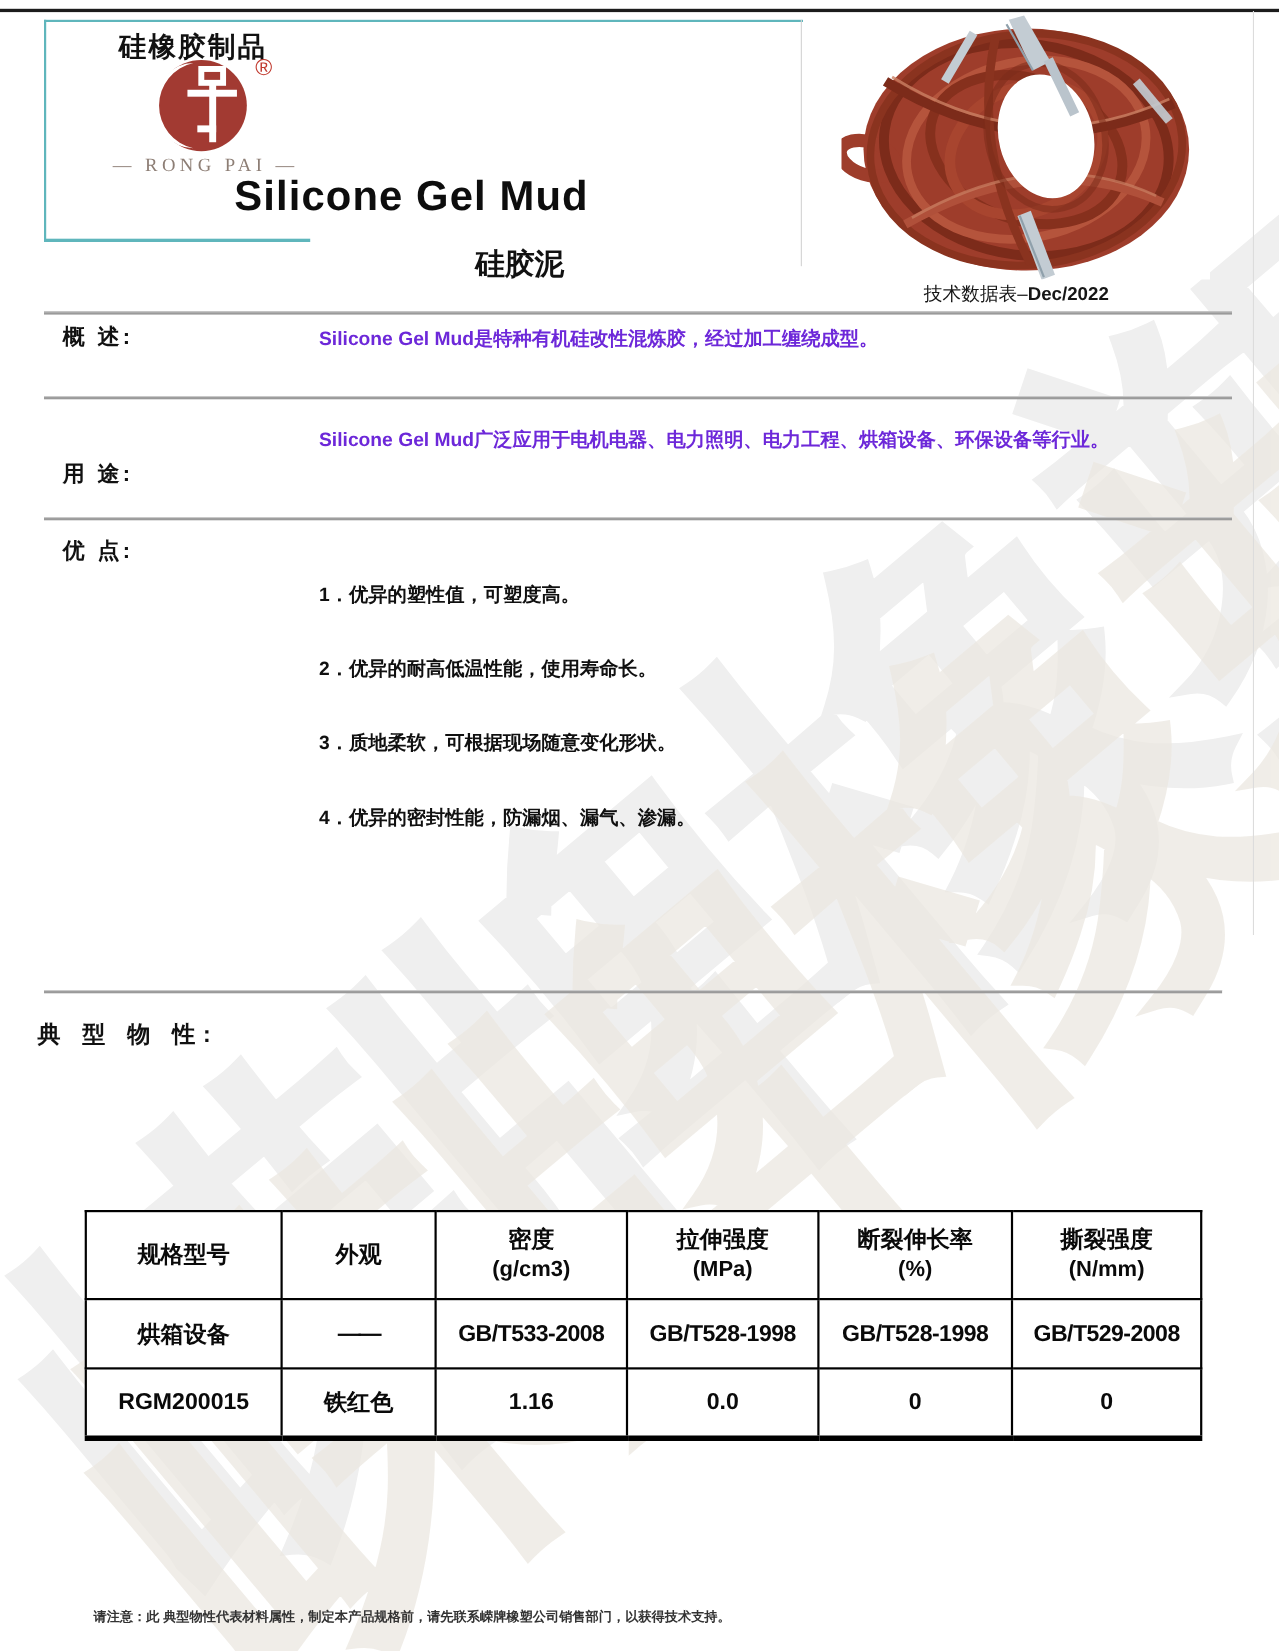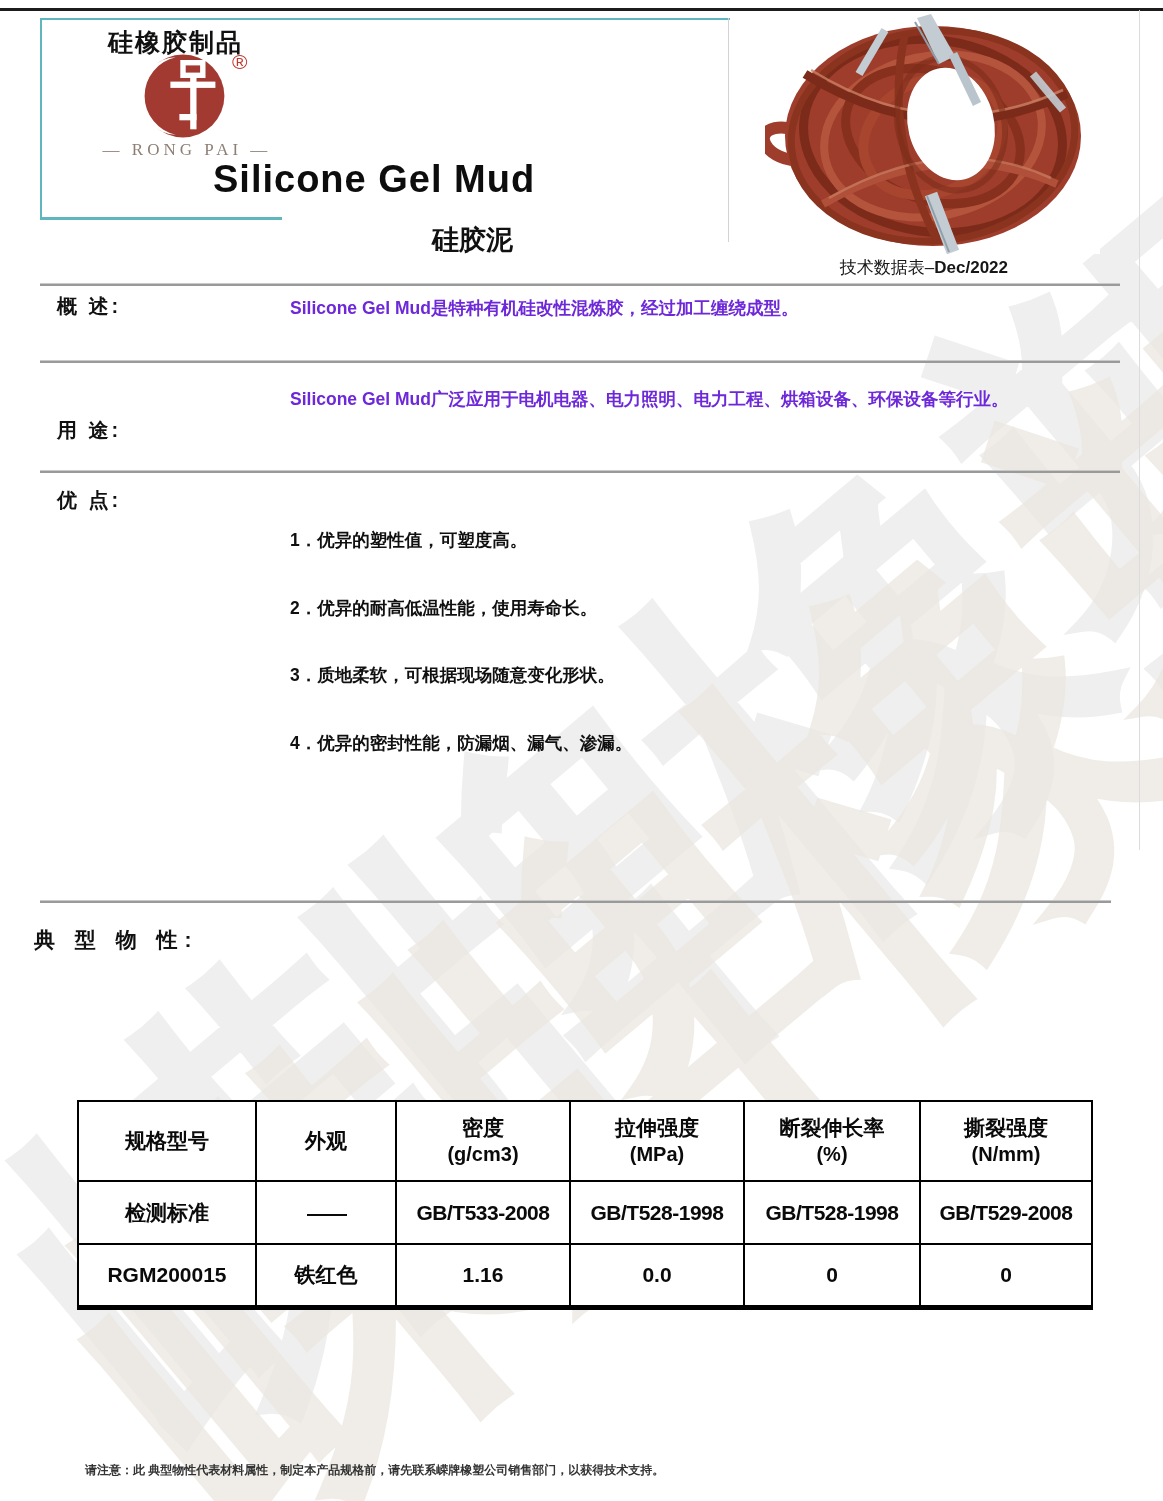--- a/index.html
+++ b/index.html
@@ -167,21 +167,21 @@
       <tbody>
         <tr class="hdr">
           <td><span>规格型号</span><span class="unit"></span></td>
           <td><span>外观</span><span class="unit"></span></td>
           <td><span>密度</span><span class="unit">(g/cm3)</span></td>
           <td><span>拉伸强度</span><span class="unit">(MPa)</span></td>
           <td><span>断裂伸长率</span><span class="unit">(%)</span></td>
           <td><span>撕裂强度</span><span class="unit">(N/mm)</span></td>
         </tr>
         <tr class="r1">
-          <td>检测标准</td>
+          <td>烘箱设备</td>
           <td class="dash-cell">——</td>
           <td class="gb">GB/T533-2008</td>
           <td class="gb">GB/T528-1998</td>
           <td class="gb">GB/T528-1998</td>
           <td class="gb">GB/T529-2008</td>
         </tr>
         <tr class="r2">
           <td>RGM200015</td>
           <td>铁红色</td>
           <td>1.16</td>

